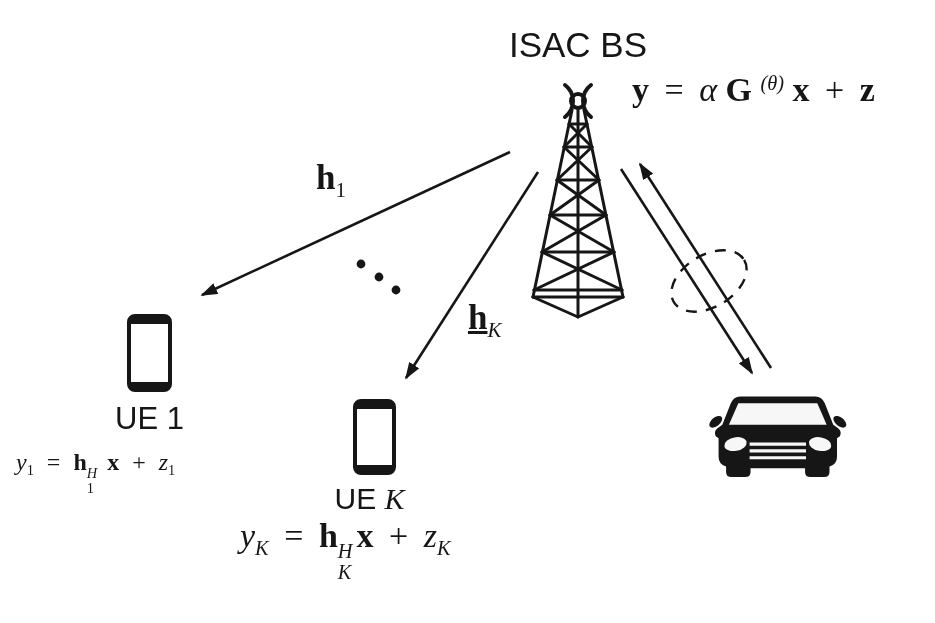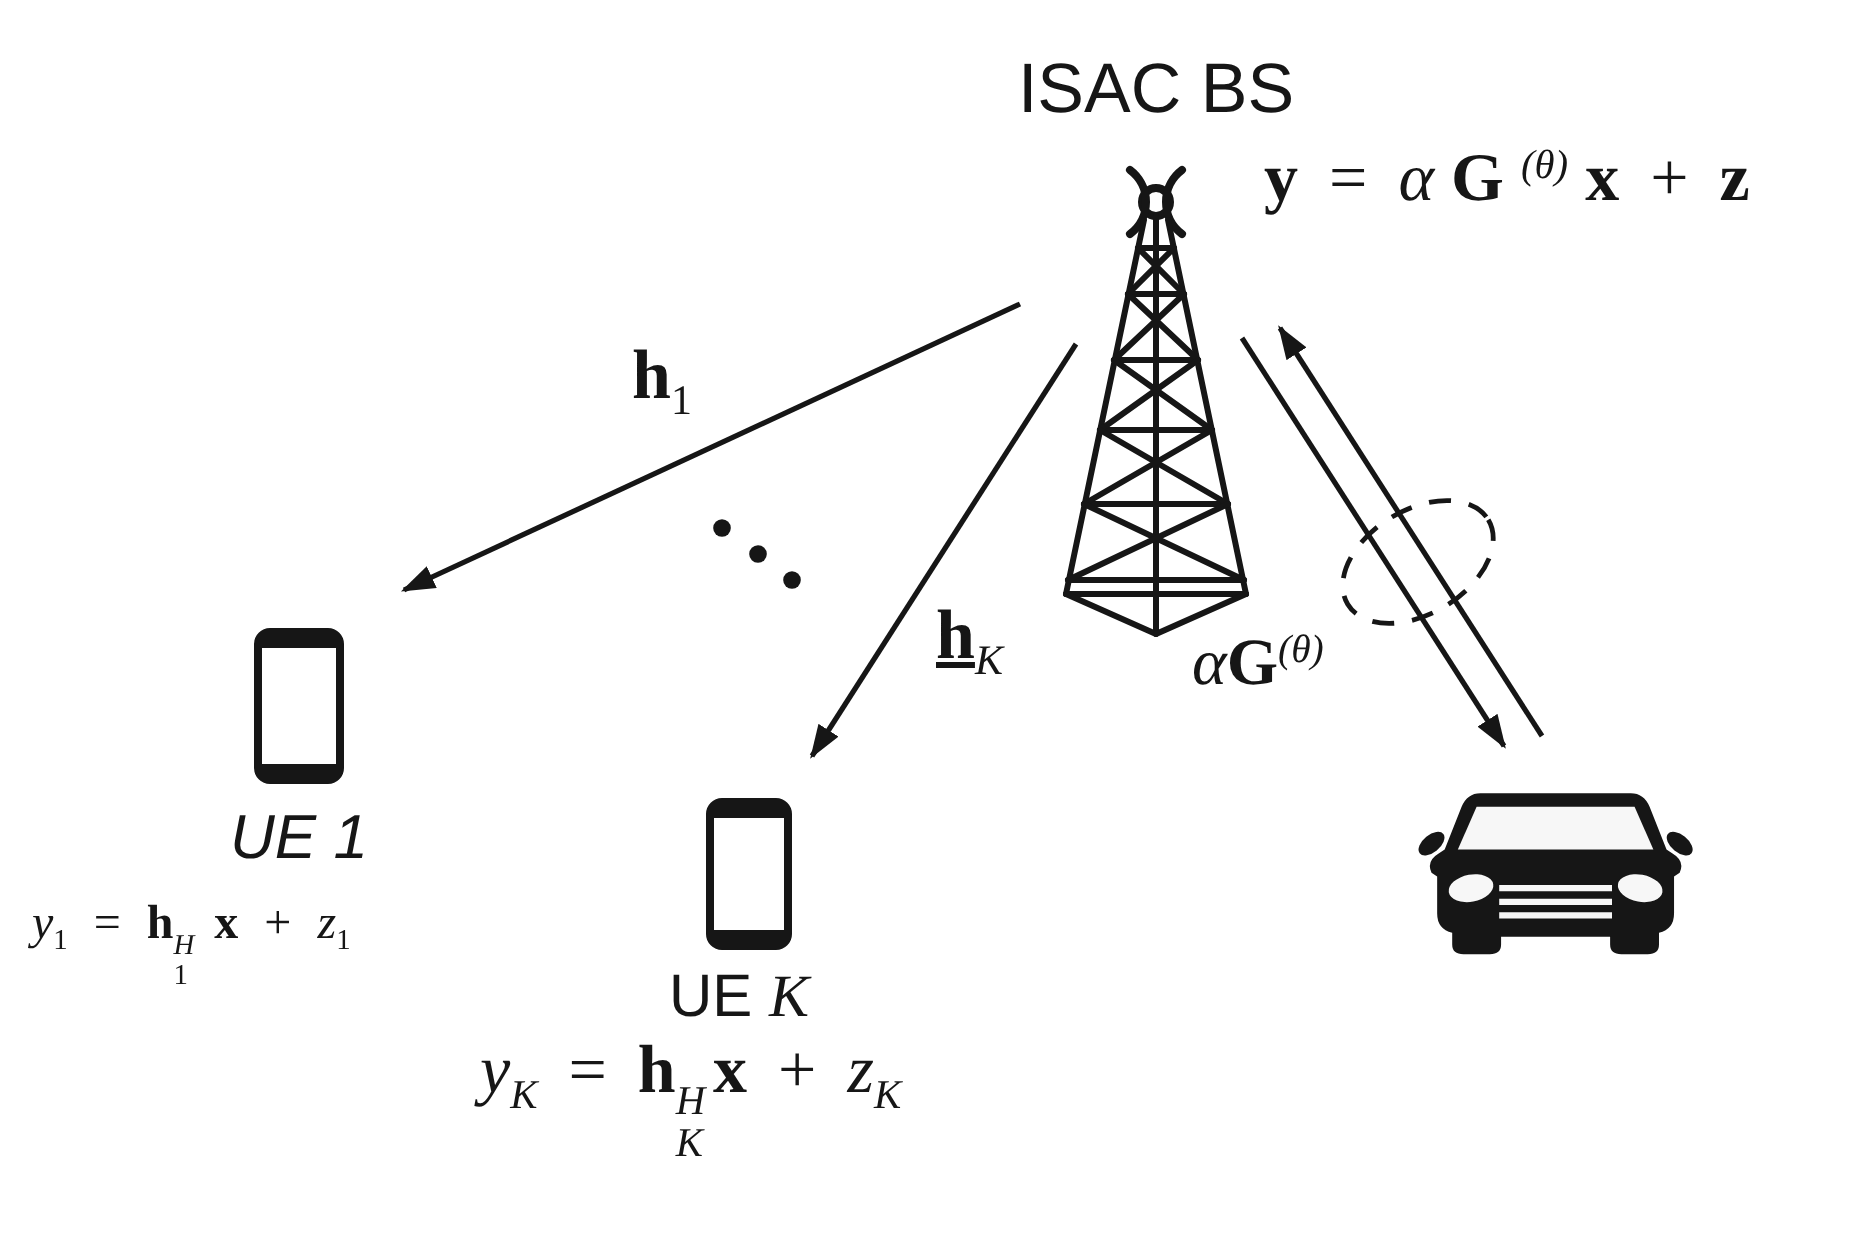--- a/index.html
+++ b/index.html
@@ -113,34 +113,31 @@
     <span class="sp it">(θ)</span>
     <span class="bf">x</span>
     <span class="op">+</span>
     <span class="bf">z</span>
   </div>
 
   <div class="label sans center" style="left:503px;top:25px;width:150px;font-size:35px;">
     <span>ISAC BS</span>
   </div>
 
-  <div class="label math" style="left:316px;top:168px;font-size:35px;">
+  <div class="label math" style="left:316px;top:158px;font-size:35px;">
     <span class="bf">h</span><span class="sb">1</span>
   </div>
 
   <div class="label math" style="left:468px;top:298px;font-size:35px;text-decoration:underline;">
     <span class="bf">h</span><span class="sb it">K</span>
   </div>
 
-  <div class="label math" style="left:596px;top:314px;font-size:33px;">
-    <span class="it">α</span><span class="bf">G</span><span class="sp it">(θ)</span>
-  </div>
 
   <div class="phone" style="left:127px;top:314px;width:45px;height:78px;"></div>
-  <div class="label sans center" style="left:102px;top:401px;width:95px;font-size:31px;font-style:italic;">
+  <div class="label sans center" style="left:102px;top:401px;width:95px;font-size:31px;">
     <span>UE</span>
     <span>1</span>
   </div>
 
   <div class="label math" style="left:16px;top:449px;font-size:24px;">
     <span class="it">y</span><span class="sb">1</span>
     <span class="op">=</span>
     <span class="bf">h</span><span class="stack">
         <span class="it">H</span>
         <span>1</span>

